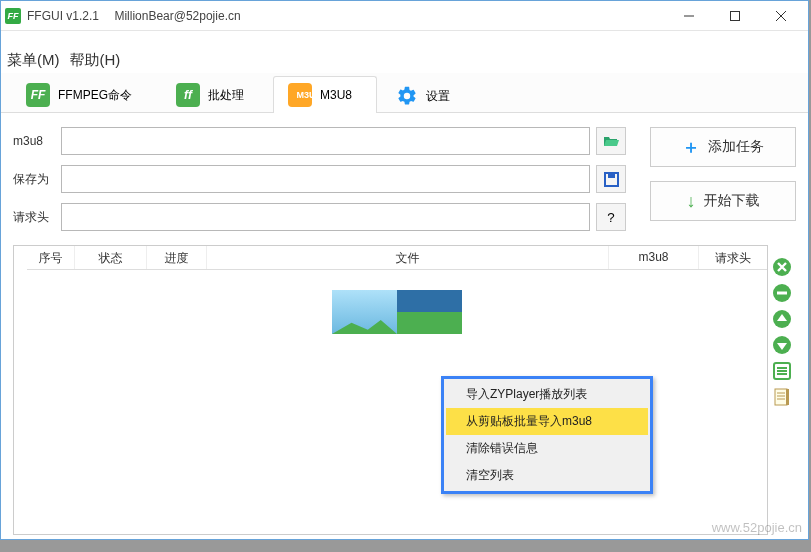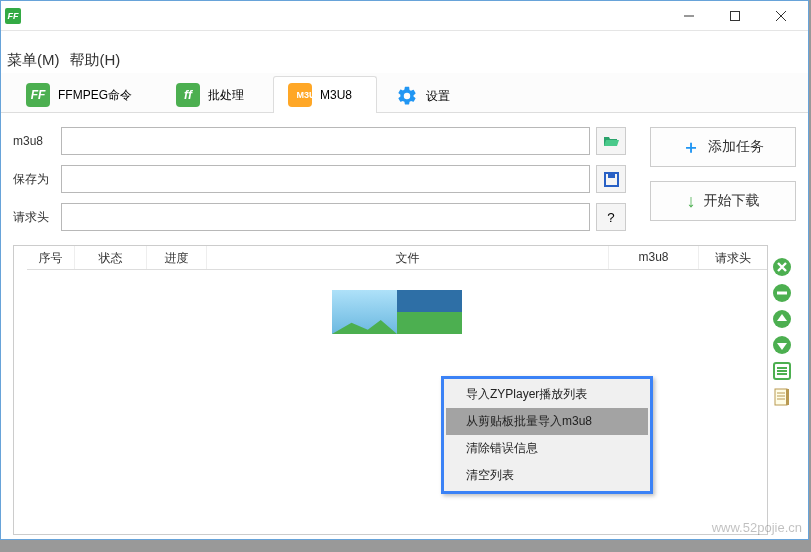--- a/index.html
+++ b/index.html
@@ -39,32 +39,38 @@
   .th:last-child { border-right: none; }
   .tbody { flex: 1; position: relative; background: #fff; }
   .placeholder-img { width: 130px; height: 44px; position: absolute; left: 50%; top: 20px; transform: translateX(-50%); display: flex; }
   .placeholder-img .ph1 { width: 65px; height: 44px; background: linear-gradient(#aee1f9, #6bb8e0); position: relative; overflow: hidden; }
   .placeholder-img .ph1::after { content: ""; position: absolute; bottom: 0; left: 0; width: 100%; height: 14px; background: #4caf50; clip-path: polygon(0 100%, 30% 20%, 55% 70%, 75% 0, 100% 100%); }
   .placeholder-img .ph2 { width: 65px; height: 44px; display: flex; flex-direction: column; }
   .placeholder-img .ph2 .a { flex: 1; background: #2e6fa6; }
   .placeholder-img .ph2 .b { flex: 1; background: #4caf50; }
   .context-menu { position: absolute; left: 414px; top: 106px; width: 212px; background: #f0f0f0; border: 3px solid #3b82f6; box-shadow: 2px 2px 4px rgba(0,0,0,.25); padding: 2px; }
   .cm-item { padding: 5px 20px; font-size: 12px; color: #222; }
-  .cm-item.hover { background: #a3a3a3; }
+  .cm-item.hover { background: #fde047; }
   .sidebar-icons { width: 28px; display: flex; flex-direction: column; gap: 6px; align-items: center; padding-top: 12px; }
   .side-ico { width: 20px; height: 20px; display: flex; align-items: center; justify-content: center; }
   .watermark { position: absolute; right: 6px; bottom: 4px; color: rgba(0,0,0,0.25); font-size: 13px; font-family: Arial; }
   svg { display: block; }
 </style>
 </head>
 <body>
 
 <div class="window">
   <div class="titlebar">
     <div class="app-icon">FF</div>
+    <div class="title">
+      <span>FFGUI</span>
+      <span>v1.2.1</span>
+      <span class="sep">  </span>
+      <span>MillionBear@52pojie.cn</span>
+    </div>
     <div class="win-btns">
       <div class="win-btn">
         <svg width="10" height="10">
             <line x1="0" y1="5" x2="10" y2="5" stroke="#333" stroke-width="1"></line>
           </svg>
       </div>
       <div class="win-btn">
         <svg width="10" height="10">
             <rect x="0.5" y="0.5" width="9" height="9" fill="none" stroke="#333" stroke-width="1"></rect>
           </svg>

